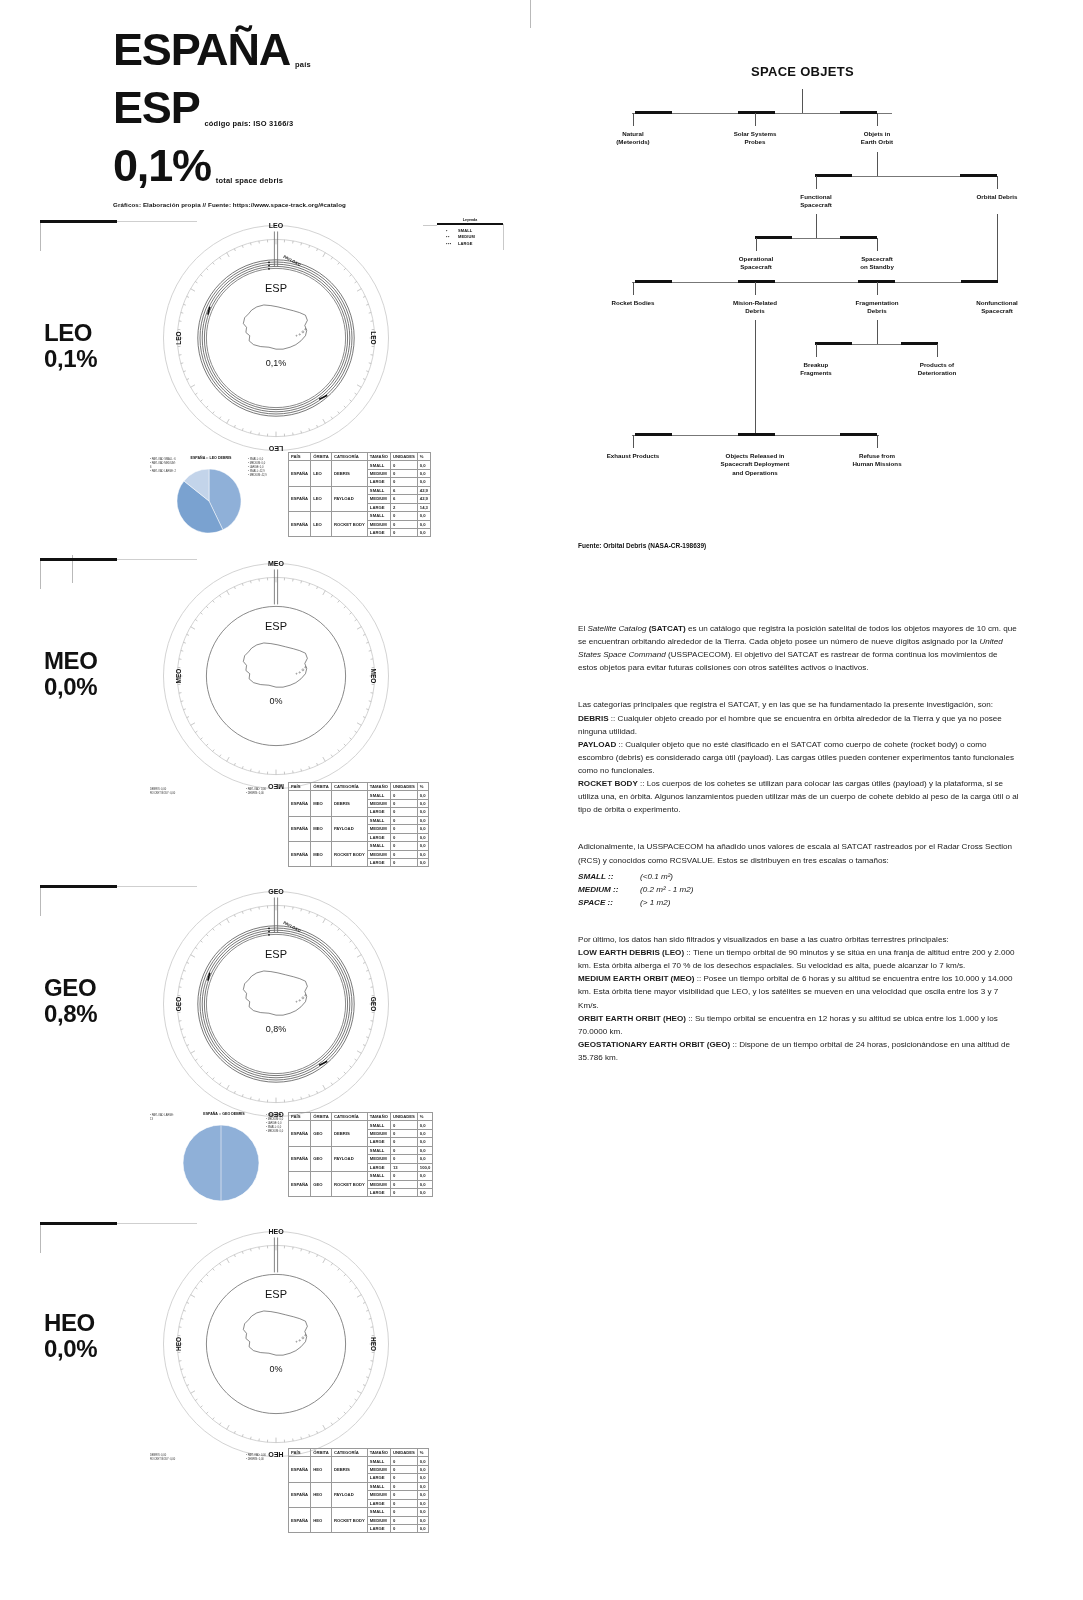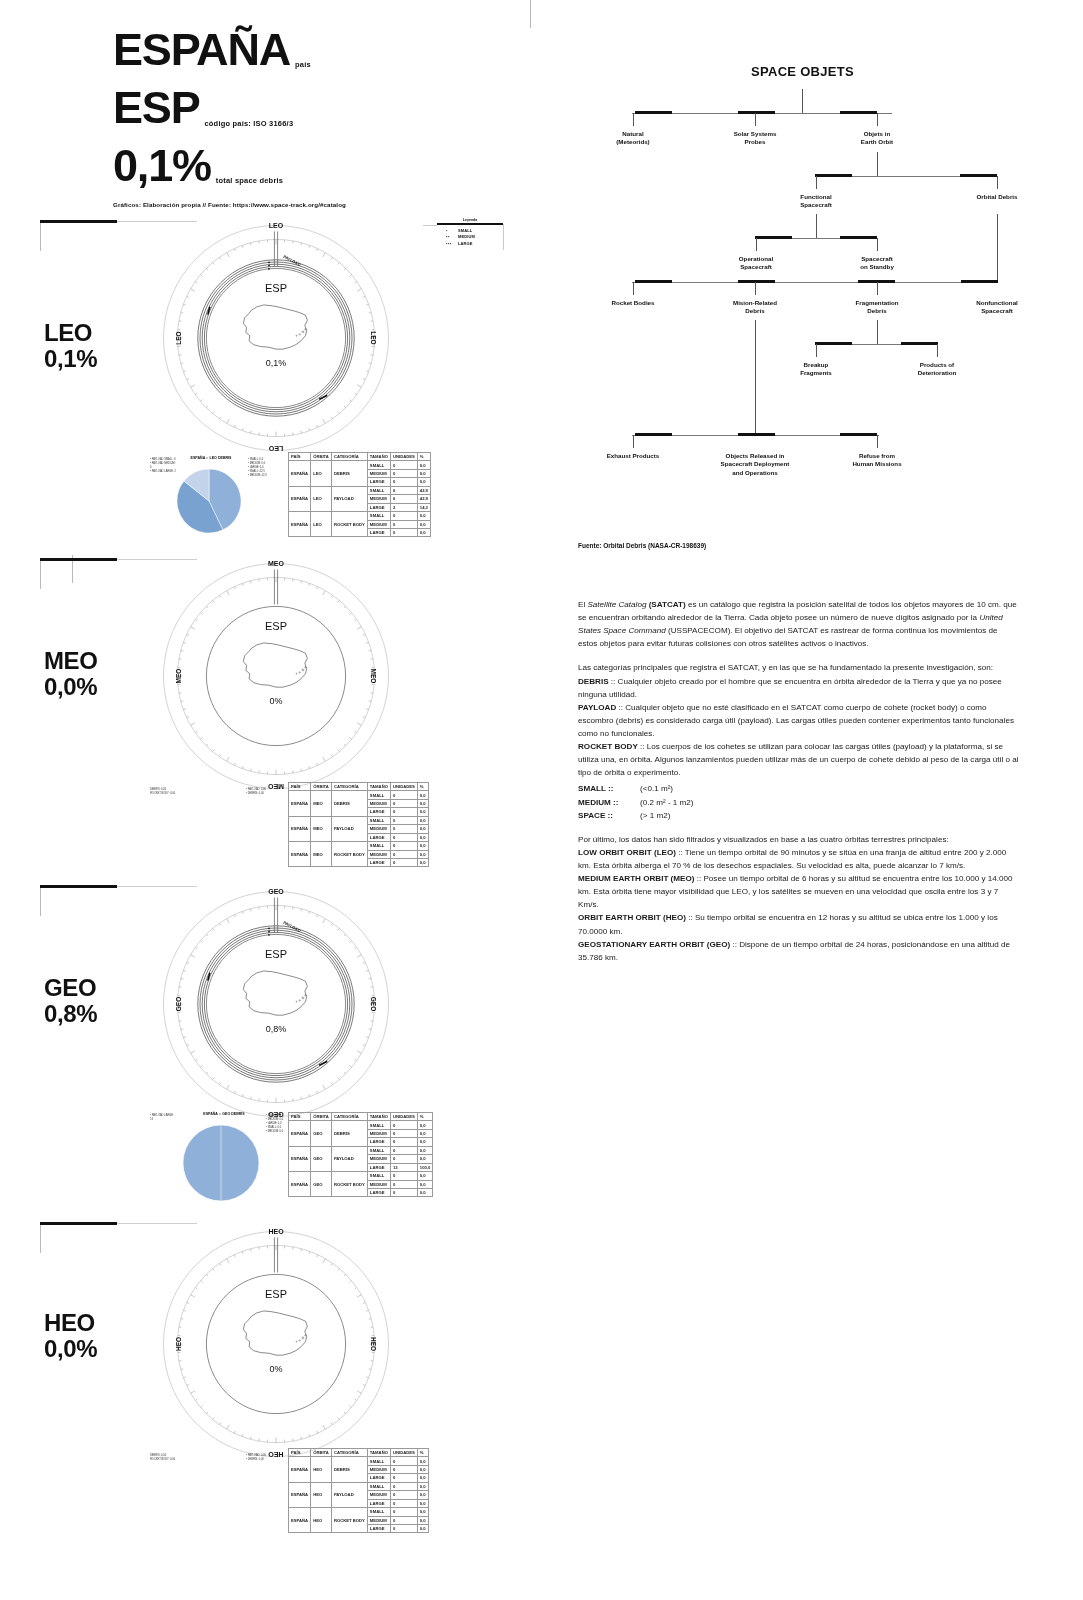--- a/index.html
+++ b/index.html
@@ -56,24 +56,24 @@
   .tnode { position: absolute; font-size: 6.2px; font-weight: 700; line-height: 1.35;
            text-align: center; transform: translateX(-50%); white-space: pre-line; }
   .tbar { position: absolute; height: 3px; background: #111; }
   .tline { position: absolute; width: 1px; background: #555; }
   .thline { position: absolute; height: 1px; background: #777; }
   #fuente { position: absolute; left: 578px; top: 542px; font-size: 6.5px; font-weight: 700; }
 
   
   #copy { position: absolute; left: 578px; top: 598px; width: 441px;
           font-size: 8.1px; line-height: 1.62; color: #1a1a1a; }
-  #copy p { margin-bottom: 11px; }
+  #copy p { margin-bottom: 11px; margin-top: 24px; }
   #copy b { font-weight: 700; }
   #copy i { font-style: italic; }
-  .deflist { display: block; }
+  .deflist { display: block; font-style: italic; }
   .defrow { display: flex; }
   .defterm { font-weight: 700; width: 62px; flex: none; }
 
   
   #legend { position: absolute; left: 437px; top: 218px; width: 66px; }
   #legend .lg-title { font-size: 3.6px; font-weight: 700; text-align: center; }
   #legend .lg-bar { height: 1.6px; background: #111; margin-top: 1px; }
   #legend .lg-top { position: absolute; left: -14px; top: 6.5px; width: 14px; height: 1px; background: #c9c9c9; }
   #legend .lg-right { position: absolute; right: -1px; top: 6px; width: 1px; height: 26px; background: #c9c9c9; }
   #legend ul { list-style: none; margin-top: 3px; padding-left: 9px; }
@@ -976,37 +976,40 @@
   <div id="copy">
     <p><span>El </span><i>Satellite Catalog</i><b> (SATCAT)</b><span> es un catálogo que registra la posición satelital de todos los objetos mayores de 10 cm. que se encuentran orbitando alrededor de la Tierra. Cada objeto posee un número de nueve dígitos asignado por la </span><i>United States Space Command</i><span> (USSPACECOM). El objetivo del SATCAT es rastrear de forma continua los movimientos de estos objetos para evitar futuras colisiones con otros satélites activos o inactivos.</span></p>
 
     <p>
       <span>Las categorías principales que registra el SATCAT, y en las que se ha fundamentado la presente investigación, son:</span><br>
       <b>DEBRIS</b><span> :: Cualquier objeto creado por el hombre que se encuentra en órbita alrededor de la Tierra y que ya no posee ninguna utilidad.</span><br>
       <b>PAYLOAD</b><span> :: Cualquier objeto que no esté clasificado en el SATCAT como cuerpo de cohete (rocket body) o como escombro (debris) es considerado carga útil (payload). Las cargas útiles pueden contener experimentos tanto funcionales como no funcionales.</span><br>
       <b>ROCKET BODY</b><span> :: Los cuerpos de los cohetes se utilizan para colocar las cargas útiles (payload) y la plataforma, si se utiliza una, en órbita. Algunos lanzamientos pueden utilizar más de un cuerpo de cohete debido al peso de la carga útil o al tipo de órbita o experimento.</span>
     </p>
 
+    <p>
+      <span>Adicionalmente, la USSPACECOM ha añadido unos valores de escala al SATCAT rastreados por el Radar Cross Section (RCS) y conocidos como RCSVALUE. Estos se distribuyen en tres escalas o tamaños:</span>
+    </p>
     <div class="deflist" style="margin-top:-8px; margin-bottom:11px;">
       <div class="defrow">
         <span class="defterm">SMALL ::</span>
         <span>(&lt;0.1 m²)</span>
       </div>
       <div class="defrow">
         <span class="defterm">MEDIUM ::</span>
         <span>(0.2 m² - 1 m2)</span>
       </div>
       <div class="defrow">
         <span class="defterm">SPACE ::</span>
         <span>(&gt; 1 m2)</span>
       </div>
     </div>
 
     <p>
       <span>Por último, los datos han sido filtrados y visualizados en base a las cuatro órbitas terrestres principales:</span><br>
-      <b>LOW ORBIT ORBIT (LEO)</b><span> :: Tiene un tiempo orbital de 90 minutos y se sitúa en una franja de altitud entre 200 y 2.000 km. Esta órbita alberga el 70 % de los desechos espaciales. Su velocidad es alta, puede alcanzar lo 7 km/s.</span><br>
+      <b>LOW EARTH DEBRIS (LEO)</b><span> :: Tiene un tiempo orbital de 90 minutos y se sitúa en una franja de altitud entre 200 y 2.000 km. Esta órbita alberga el 70 % de los desechos espaciales. Su velocidad es alta, puede alcanzar lo 7 km/s.</span><br>
       <b>MEDIUM EARTH ORBIT (MEO)</b><span> ::  Posee un tiempo orbital de 6 horas y su altitud se encuentra entre los 10.000 y 14.000 km. Esta órbita tiene mayor visibilidad que LEO, y los satélites se mueven en una velocidad que oscila entre los 3 y 7 Km/s.</span><br>
       <b>ORBIT EARTH ORBIT (HEO)</b><span> :: Su tiempo orbital se encuentra en 12 horas y su altitud se ubica entre los 1.000 y los 70.0000 km.</span><br>
       <b>GEOSTATIONARY EARTH ORBIT (GEO)</b><span> :: Dispone de un tiempo orbital de 24 horas, posicionándose en una altitud de 35.786 km.</span>
     </p>
   </div>
 
 </div>
 
 </body></html>

